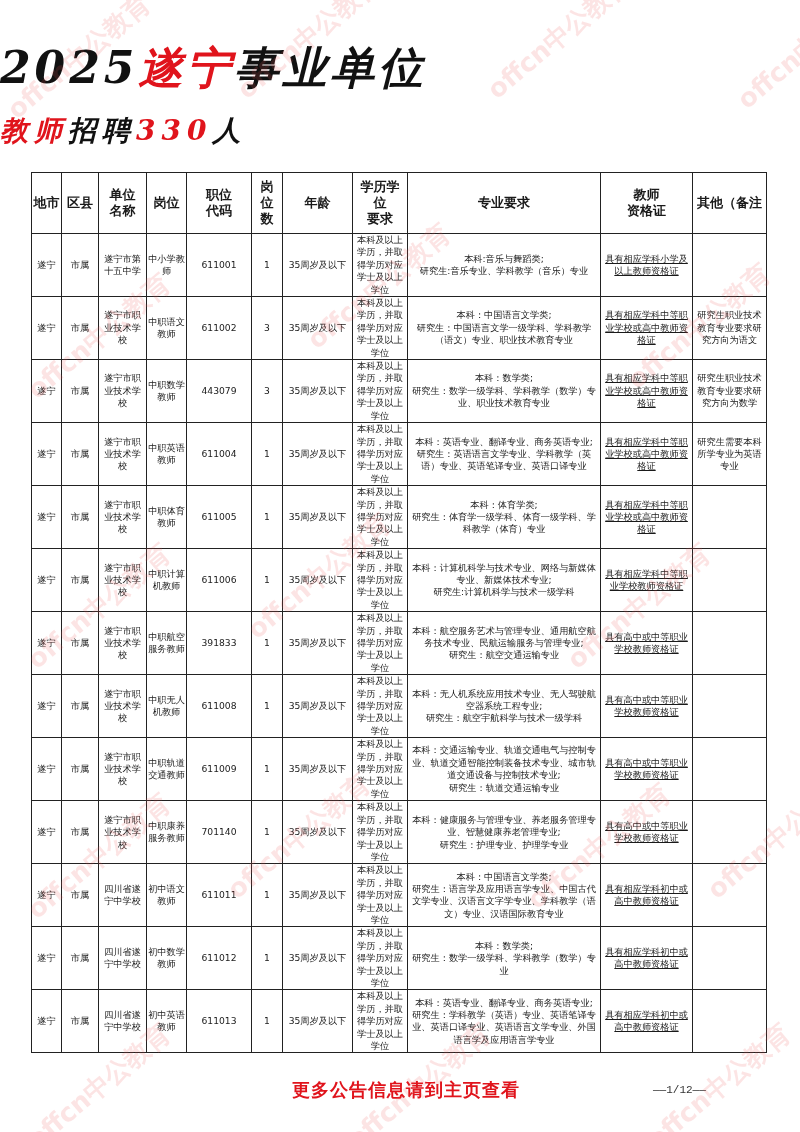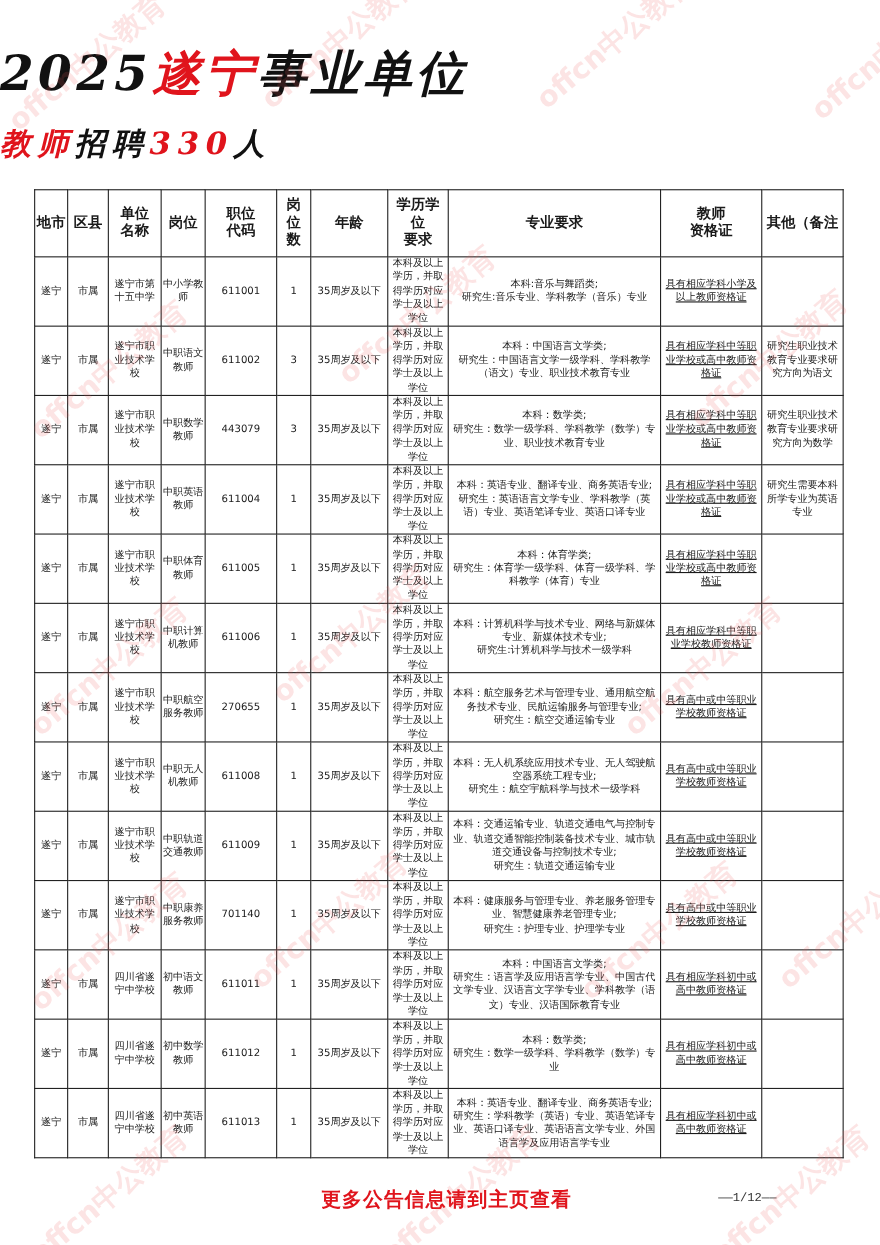--- a/index.html
+++ b/index.html
@@ -186,21 +186,21 @@
         <td class="edu">本科及以上学历，并取得学历对应学士及以上学位</td>
         <td class="major">本科：计算机科学与技术专业、网络与新媒体专业、新媒体技术专业;<br>研究生:计算机科学与技术一级学科</td>
         <td class="cert">具有相应学科中等职业学校教师资格证</td>
         <td class="other"></td>
       </tr>
       <tr>
         <td class="city">遂宁</td>
         <td class="district">市属</td>
         <td class="unit">遂宁市职业技术学校</td>
         <td class="post">中职航空服务教师</td>
-        <td class="code">270655</td>
+        <td class="code">391833</td>
         <td class="count">1</td>
         <td class="age">35周岁及以下</td>
         <td class="edu">本科及以上学历，并取得学历对应学士及以上学位</td>
         <td class="major">本科：航空服务艺术与管理专业、通用航空航务技术专业、民航运输服务与管理专业;<br>研究生：航空交通运输专业</td>
         <td class="cert">具有高中或中等职业学校教师资格证</td>
         <td class="other"></td>
       </tr>
       <tr>
         <td class="city">遂宁</td>
         <td class="district">市属</td>

